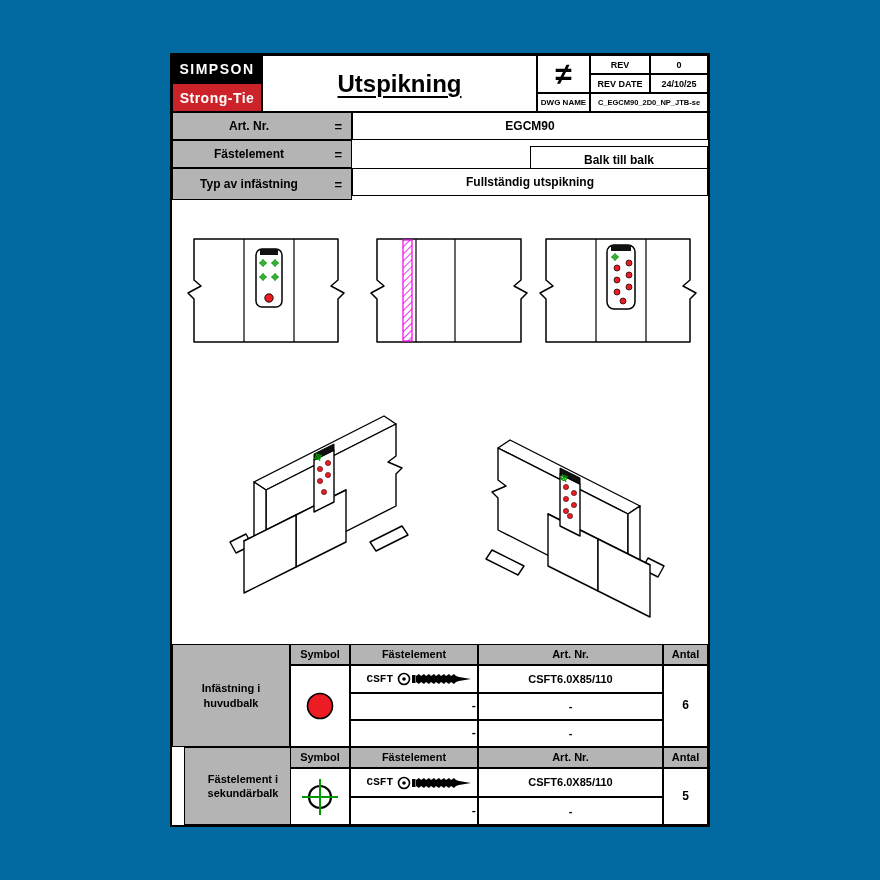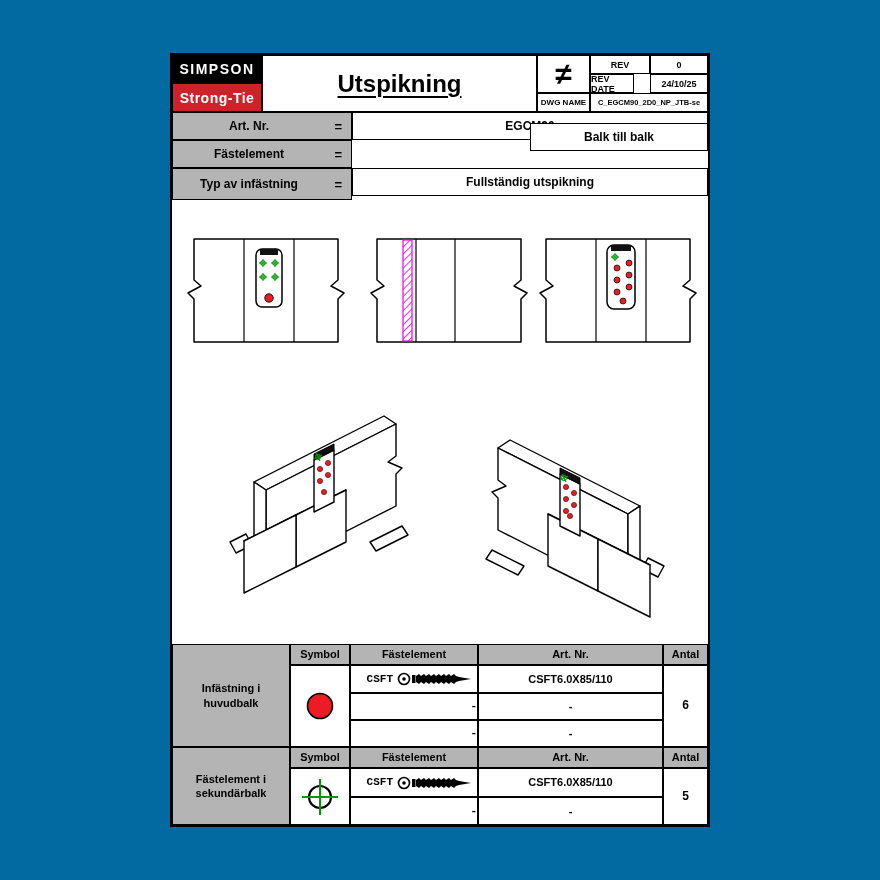--- a/index.html
+++ b/index.html
@@ -41,21 +41,21 @@
     </div>
     <div class="cell neq" style="left:365px;top:0;width:53px;height:38px;">
       <span>≠</span>
     </div>
     <div class="cell small" style="left:418px;top:0;width:60px;height:19px;">
       <span>REV</span>
     </div>
     <div class="cell small" style="left:478px;top:0;width:58px;height:19px;">
       <span>0</span>
     </div>
-    <div class="cell small" style="left:418px;top:19px;width:44px;height:19px;">
+    <div class="cell small" style="left:418px;top:19px;width:60px;height:19px;">
       <span>REV DATE</span>
     </div>
     <div class="cell small" style="left:478px;top:19px;width:58px;height:19px;">
       <span>24/10/25</span>
     </div>
     <div class="cell tiny" style="left:365px;top:38px;width:53px;height:19px;font-size:8px;">
       <span>DWG NAME</span>
     </div>
     <div class="cell tiny" style="left:418px;top:38px;width:118px;height:19px;">
       <span>C_EGCM90_2D0_NP_JTB-se</span>
@@ -66,21 +66,21 @@
       <span class="eq-sign">=</span>
     </div>
     <div class="cell val" style="left:180px;top:57px;width:356px;height:28px;">
       <span>EGCM90</span>
     </div>
 
     <div class="cell gray lbl" style="left:0;top:85px;width:180px;height:28px;padding-right:26px;">
       <span>Fästelement</span>
       <span class="eq-sign">=</span>
     </div>
-    <div class="cell val" style="left:358px;top:68px;width:178px;height:28px;">
+    <div class="cell val" style="left:358px;top:91px;width:178px;height:28px;">
       <span>Balk till balk</span>
     </div>
 
     <div class="cell gray lbl" style="left:0;top:113px;width:180px;height:32px;padding-right:26px;">
       <span>Typ av infästning</span>
       <span class="eq-sign">=</span>
     </div>
     <div class="cell val" style="left:180px;top:113px;width:356px;height:28px;">
       <span>Fullständig utspikning</span>
     </div>
@@ -253,21 +253,21 @@
     <div class="cell tbl" style="left:306px;top:638px;width:185px;height:27px;">
       <span>-</span>
     </div>
     <div class="cell tbl left" style="left:178px;top:665px;width:128px;height:27px;padding-left:8px;">
       <span>-</span>
     </div>
     <div class="cell tbl" style="left:306px;top:665px;width:185px;height:27px;">
       <span>-</span>
     </div>
 
-    <div class="cell gray tbl" style="left:0;top:692px;width:118px;height:78px;padding:16px 6px;">
+    <div class="cell gray tbl" style="left:12px;top:692px;width:118px;height:78px;padding:16px 6px;">
       <span>Fästelement i sekundärbalk</span>
     </div>
     <div class="cell gray tbl" style="left:118px;top:692px;width:60px;height:21px;">
       <span>Symbol</span>
     </div>
     <div class="cell gray tbl" style="left:178px;top:692px;width:128px;height:21px;">
       <span>Fästelement</span>
     </div>
     <div class="cell gray tbl" style="left:306px;top:692px;width:185px;height:21px;">
       <span>Art. Nr.</span>

